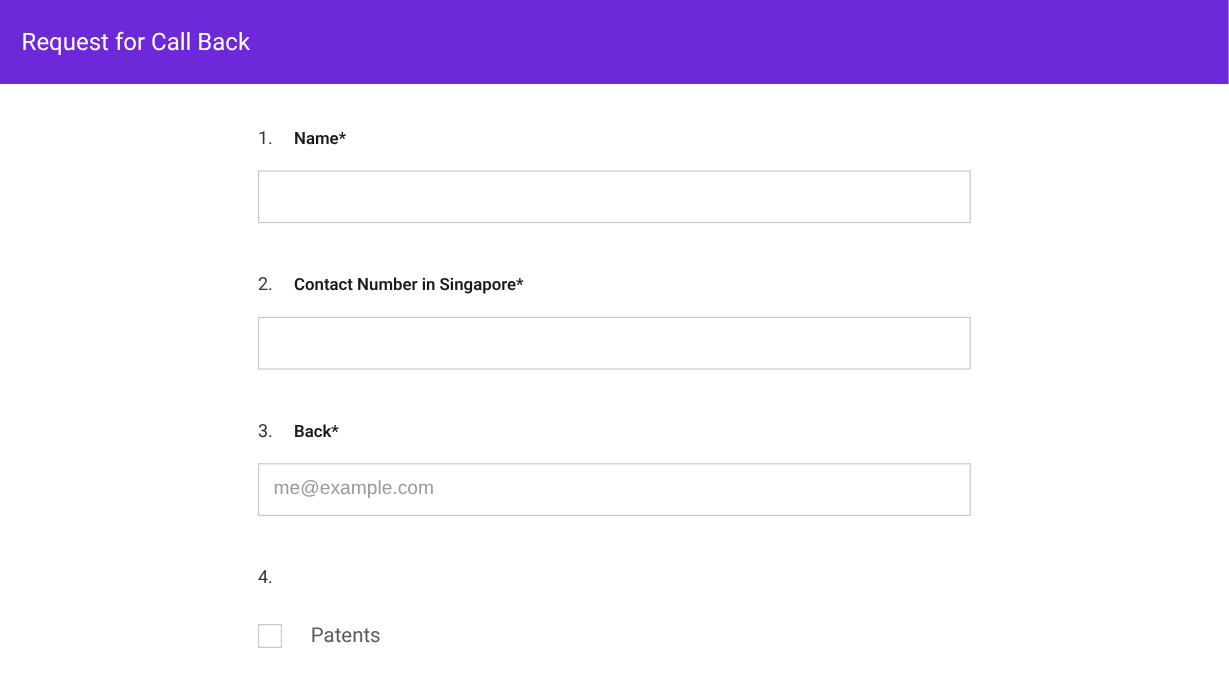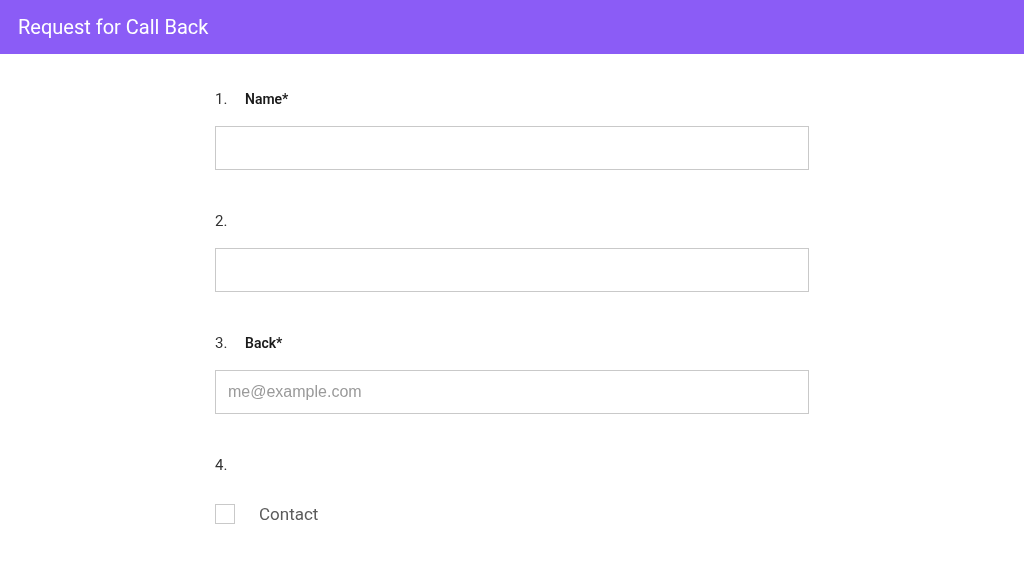--- a/index.html
+++ b/index.html
@@ -5,22 +5,22 @@
   * { box-sizing: border-box; margin: 0; padding: 0; }
   html, body {
     width: 1024px;
     height: 574px;
     font-family: -apple-system, BlinkMacSystemFont, "Segoe UI", Roboto, "Helvetica Neue", Arial, sans-serif;
     background: #ffffff;
     overflow: hidden;
     color: #222;
   }
   .header {
-    background: #8b5cf6;
-    height: 54px;
+    background: #6d28d9;
+    height: 70px;
     display: flex;
     align-items: center;
     padding-left: 18px;
   }
   .header-title {
     color: #ffffff;
     font-size: 20px;
     font-weight: 400;
   }
   .form-wrap {
@@ -102,39 +102,40 @@
       <div class="q-row">
         <div class="q-num">1.</div>
         <div class="q-label">Name*</div>
       </div>
       <input type="text" class="text-input" placeholder="" style="">
     </div>
 
     <div class="question">
       <div class="q-row">
         <div class="q-num">2.</div>
+        <div class="q-label">Contact Number in Singapore*</div>
       </div>
       <input type="text" class="text-input" placeholder="" style="">
     </div>
 
     <div class="question">
       <div class="q-row">
         <div class="q-num">3.</div>
         <div class="q-label">Back*</div>
       </div>
       <input type="email" class="text-input" placeholder="me@example.com" style="">
     </div>
 
     <div class="question" style="margin-bottom:0;">
       <div class="q-row" style="margin-bottom:24px;">
         <div class="q-num">4.</div>
       </div>
       <div class="checkbox-list">
         <div class="check-row">
           <div class="check-box"></div>
-          <div class="check-label">Contact</div>
+          <div class="check-label">Patents</div>
         </div>
 
       </div>
     </div>
 
   </div>
 </div>
 
 </body></html>

